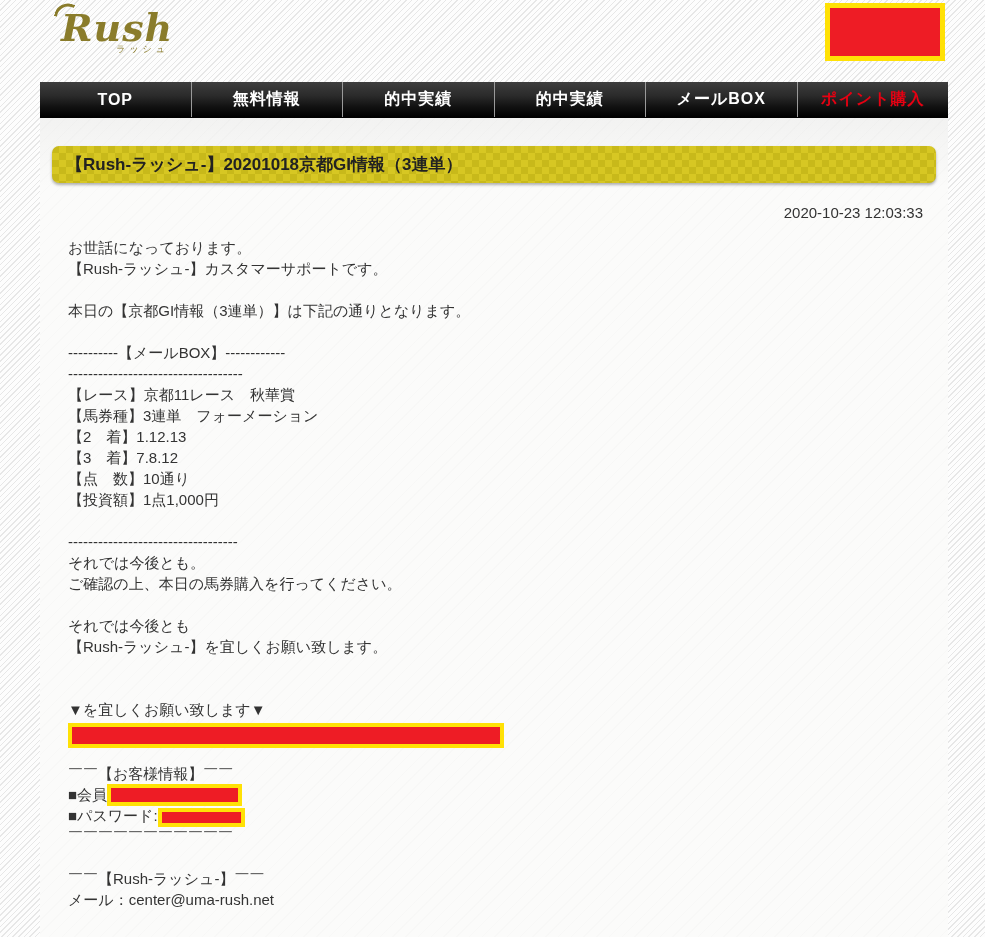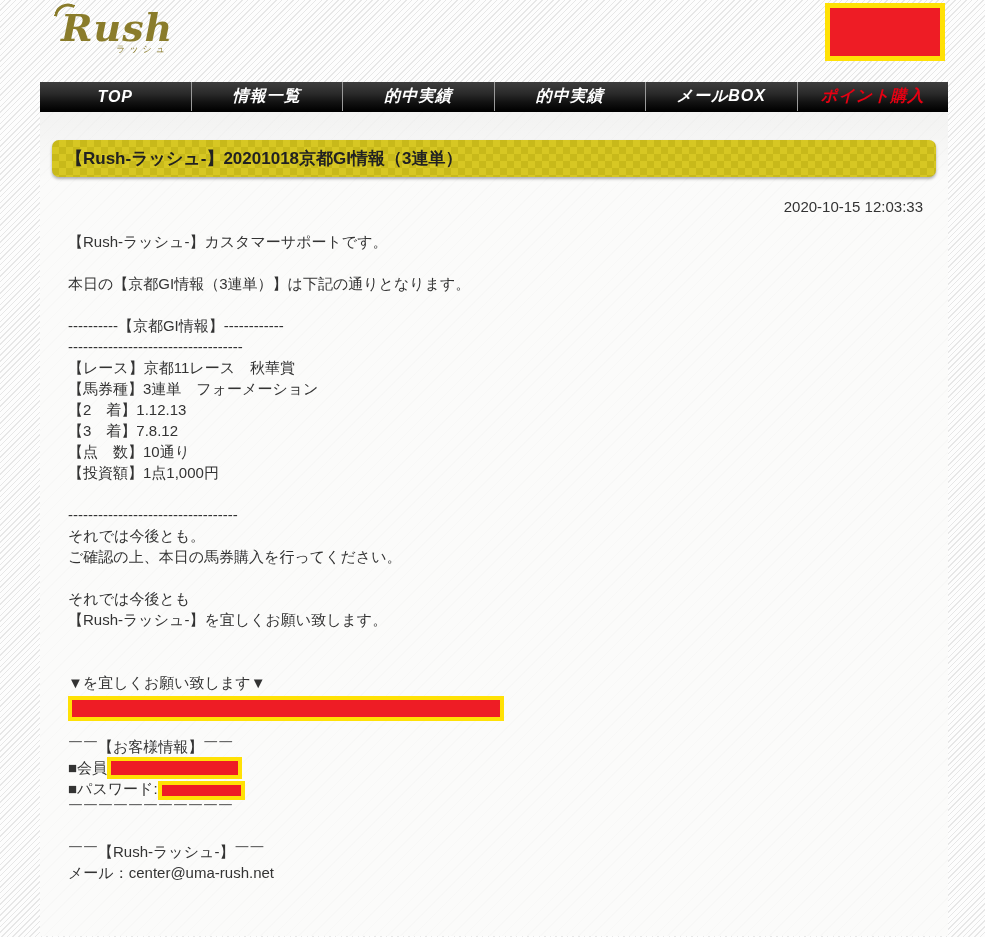--- a/index.html
+++ b/index.html
@@ -24,24 +24,23 @@
     border-top:3px solid #8a7c2b; border-left:3px solid #8a7c2b;
     border-radius:14px 0 0 0; transform:rotate(18deg);
     margin-right:-12px; vertical-align:22px;
   }
   .logo-sub { font-size:9px; color:#8a7c2b; letter-spacing:4px; margin:-7px 0 0 56px;text-align:center; }
   .redact { background:#ee1c25; border:4px solid #ffe105; }
   .header-redact { position:absolute; right:3px; top:3px; width:120px; height:58px; border-width:5px; }
 
   
   .navbar {
-    display:flex; height:30px;
+    display:flex; height:36px;
     background:linear-gradient(#3e3e3e,#2a2a2a 40%,#121212 70%,#000);
     border-bottom:1px solid #000;
-    font-style:italic;
   }
   .nav-item {
     flex:1; display:flex; align-items:center; justify-content:center;
     color:#fff; font-weight:bold; font-size:16px; letter-spacing:1px;
     border-left:1px solid #9a9a9a; cursor:pointer;
   }
   .nav-item:first-child { border-left:none; }
   .nav-item.accent { color:#e60012; }
 
   
@@ -79,37 +78,38 @@
     <div class="header">
       <div class="logo">
         <div class="logo-text">Rush</div>
         <div class="logo-sub">ラッシュ</div>
       </div>
       <div class="redact header-redact"></div>
     </div>
 
     <div class="navbar">
       <div class="nav-item">TOP</div>
-      <div class="nav-item">情報一覧</div>
+      <div class="nav-item">無料情報</div>
       <div class="nav-item">的中実績</div>
       <div class="nav-item">的中実績</div>
       <div class="nav-item">メールBOX</div>
       <div class="nav-item accent">ポイント購入</div>
     </div>
 
     <div class="content">
       <div class="title-bar">【Rush-ラッシュ-】20201018京都GI情報（3連単）</div>
-      <div class="date-line">2020-10-15 12:03:33</div>
+      <div class="date-line">2020-10-23 12:03:33</div>
 
       <div class="body-text">
+        <div class="line">お世話になっております。</div>
         <div class="line">【Rush-ラッシュ-】カスタマーサポートです。</div>
         <div class="line"></div>
         <div class="line">本日の【京都GI情報（3連単）】は下記の通りとなります。</div>
         <div class="line"></div>
-        <div class="line">----------【京都GI情報】------------</div>
+        <div class="line">----------【メールBOX】------------</div>
         <div class="line">-----------------------------------</div>
         <div class="line">【レース】京都11レース　秋華賞</div>
         <div class="line">【馬券種】3連単　フォーメーション</div>
         <div class="line">【2　着】1.12.13</div>
         <div class="line">【3　着】7.8.12</div>
         <div class="line">【点　数】10通り</div>
         <div class="line">【投資額】1点1,000円</div>
         <div class="line"></div>
         <div class="line">----------------------------------</div>
         <div class="line">それでは今後とも。</div>

